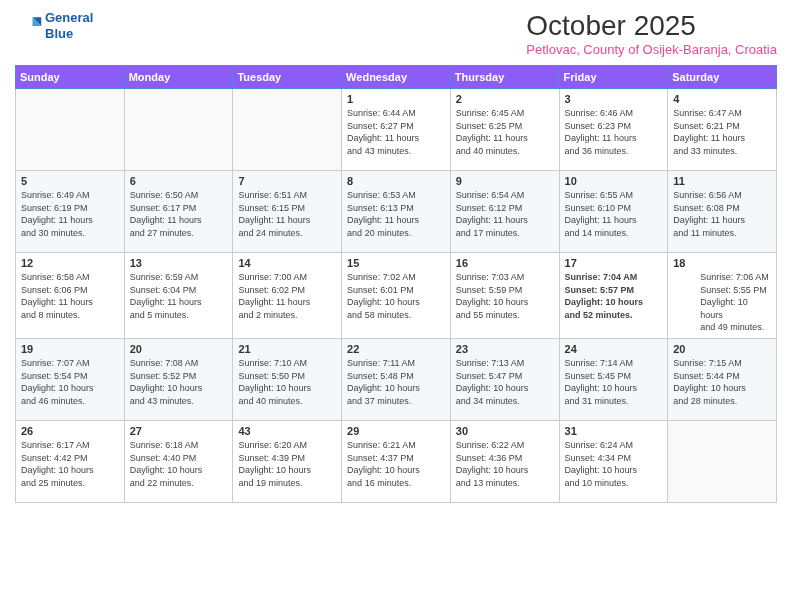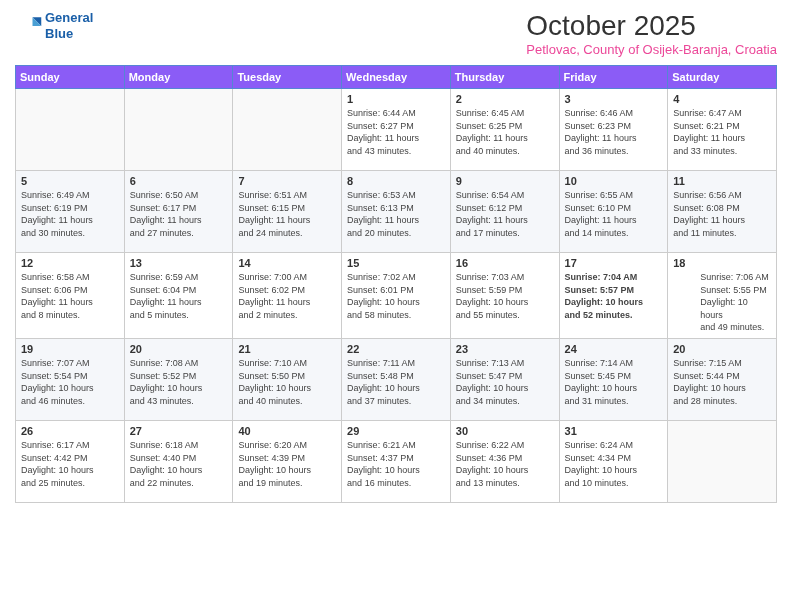--- a/index.html
+++ b/index.html
@@ -321,21 +321,21 @@
 and 25 minutes.</div>
           </td>
           <td>
             <span class="day-number">27</span>
             <div class="day-info" style="white-space: pre-line;">Sunrise: 6:18 AM
 Sunset: 4:40 PM
 Daylight: 10 hours
 and 22 minutes.</div>
           </td>
           <td>
-            <span class="day-number">40</span>
+            <span class="day-number">43</span>
             <div class="day-info" style="white-space: pre-line;">Sunrise: 6:20 AM
 Sunset: 4:39 PM
 Daylight: 10 hours
 and 19 minutes.</div>
           </td>
           <td>
             <span class="day-number">29</span>
             <div class="day-info" style="white-space: pre-line;">Sunrise: 6:21 AM
 Sunset: 4:37 PM
 Daylight: 10 hours

